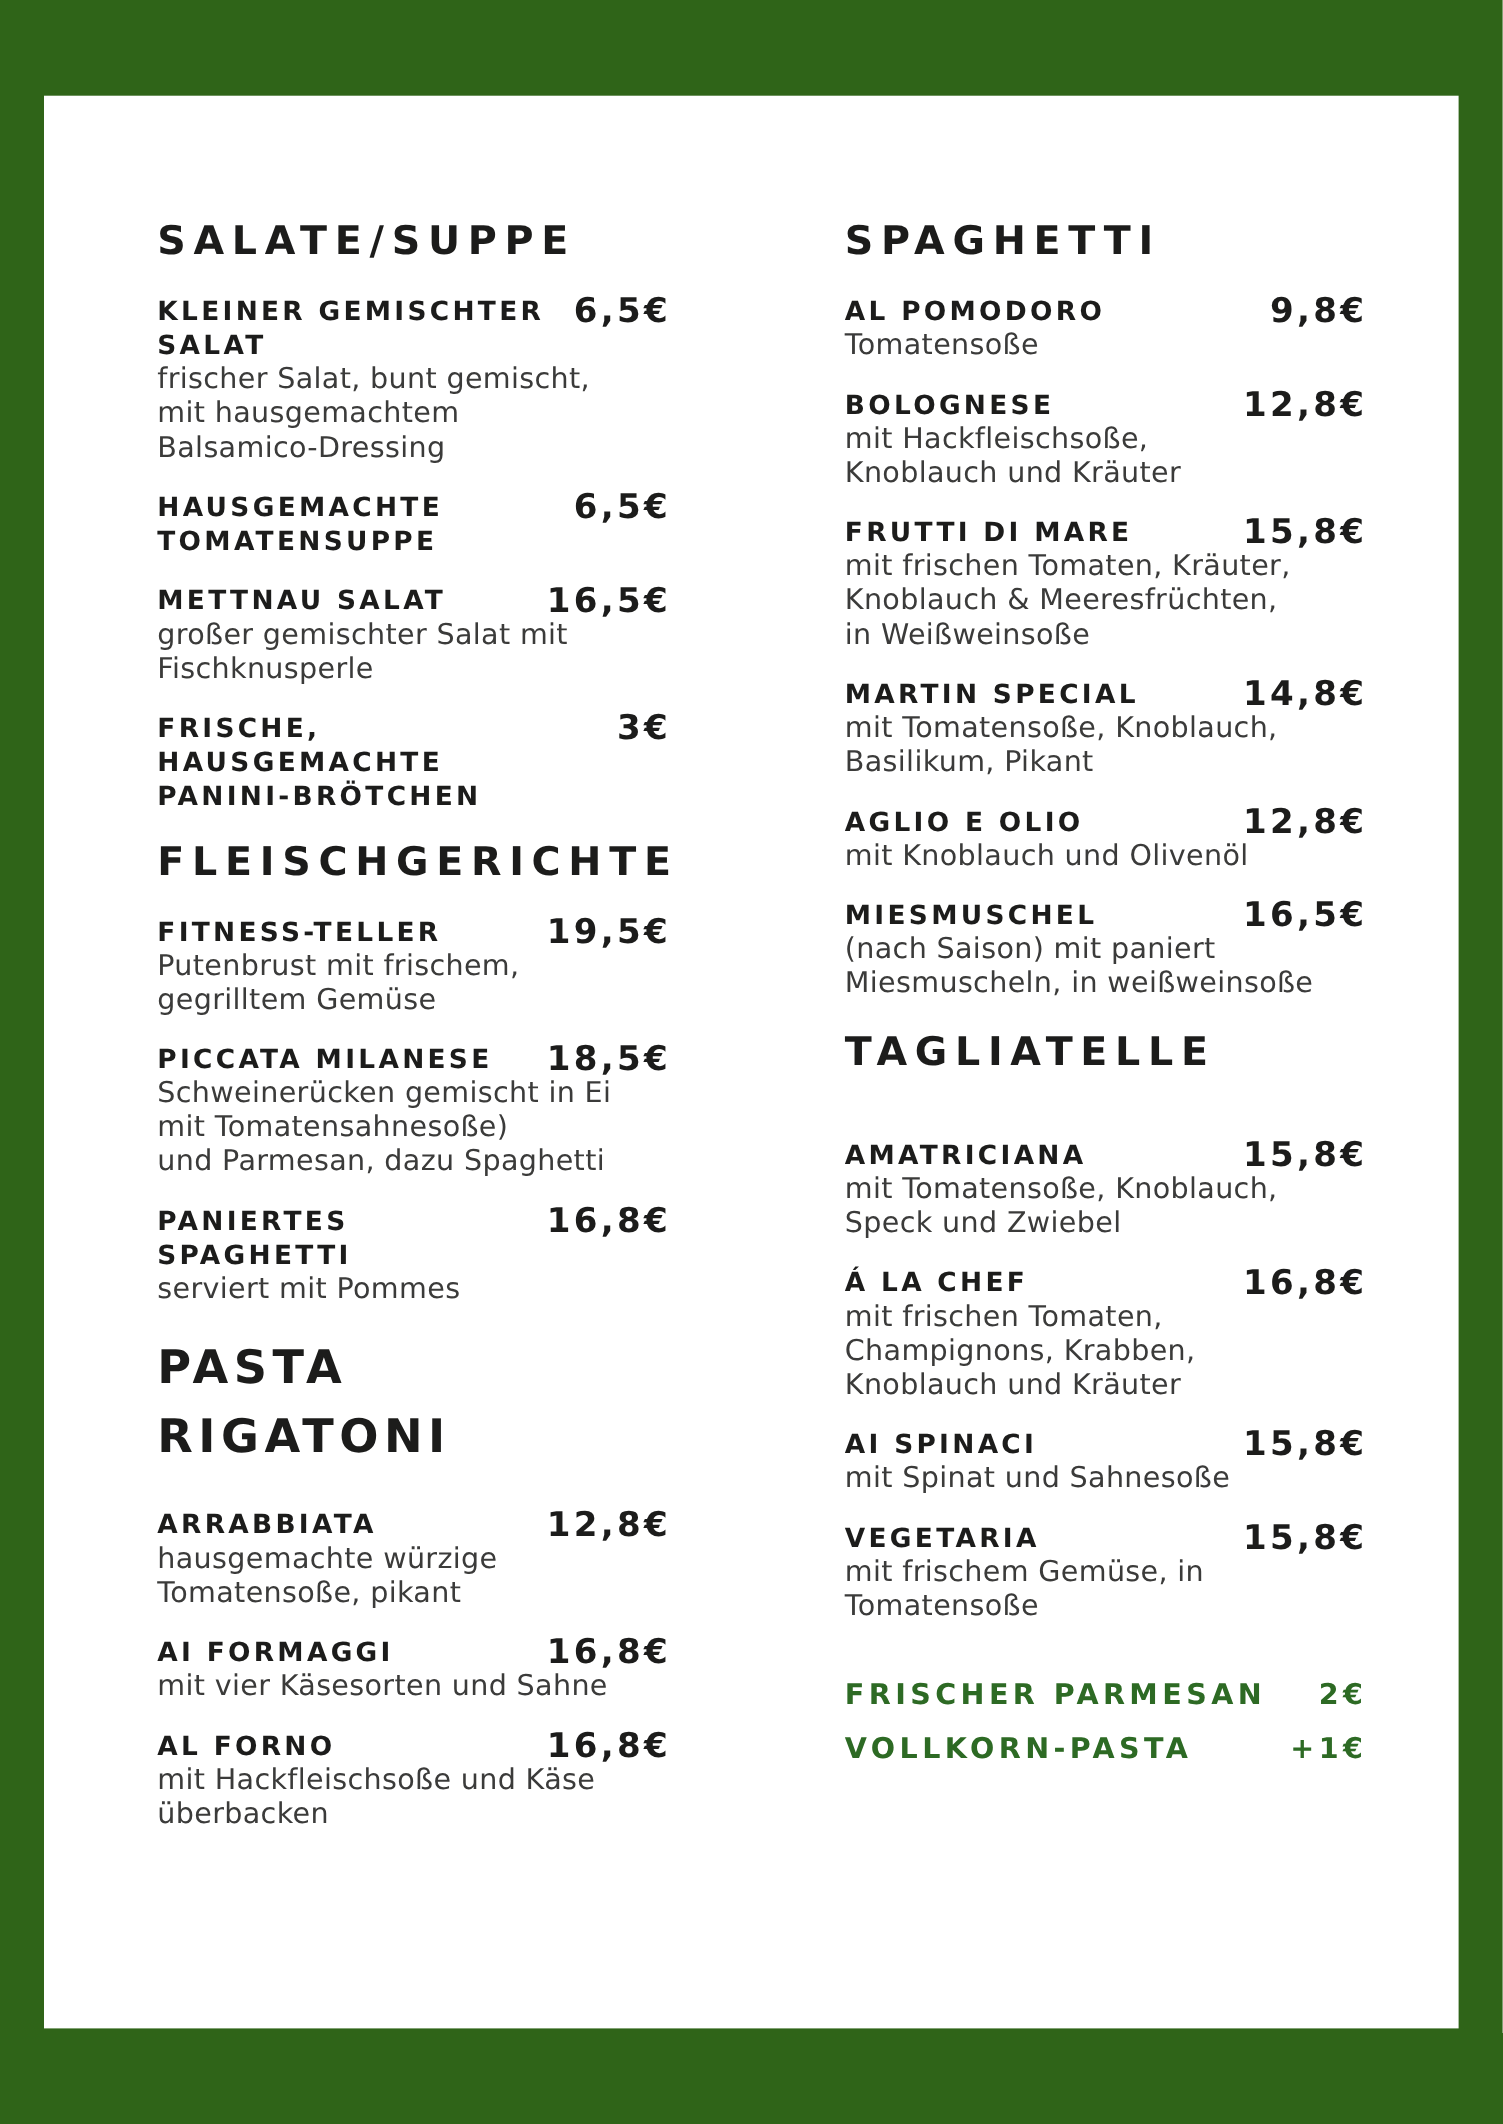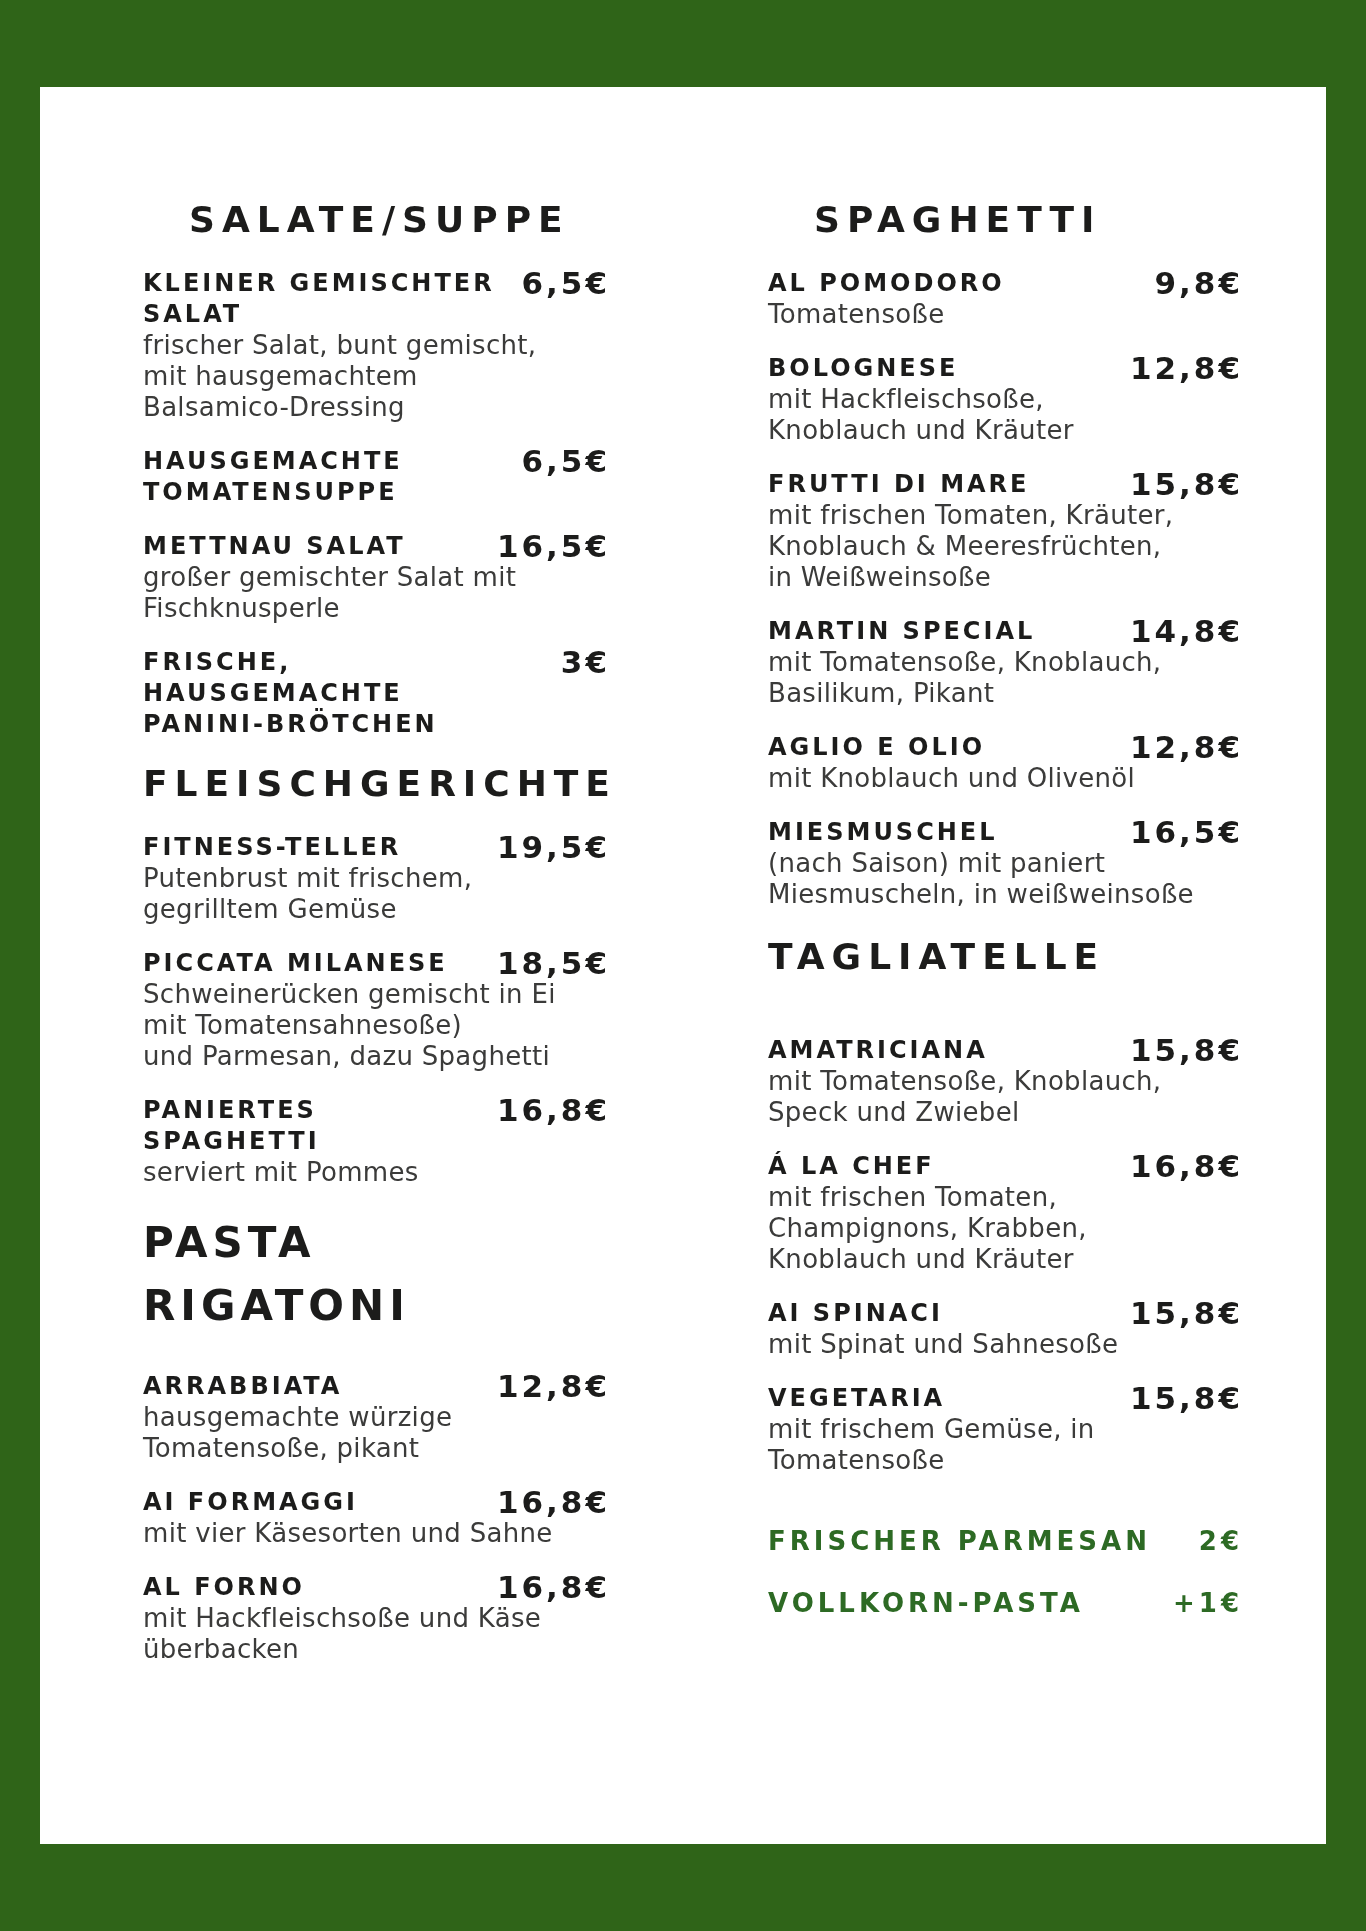--- a/index.html
+++ b/index.html
@@ -26,21 +26,21 @@
   .col-right { width: 475px; margin-left: 158px; }
 
   .section-title {
     margin: 14px 0 28px 0;
     font-size: 36px;
     font-weight: 700;
     line-height: 41px;
     letter-spacing: 7px;
     color: var(--title-color, #1c1c1b);
   }
-  .col > .section-title:first-child { margin-top: 0; margin-left: 46px; }
+  .col > .section-title:first-child { margin-top: 0; }
   .section-title .section-line { white-space: nowrap; }
 
   .section-title.large {
     font-size: 42px;
     line-height: 63px;
     letter-spacing: 5px;
     margin: 8px 0 34px 0;
   }
   .section-title.wide-gap { margin: 26px 0 58px 0; }
 
@@ -73,21 +73,21 @@
     line-height: 31px;
     letter-spacing: 0.3px;
     color: var(--desc-color, #3b3b3a);
   }
   .item-desc .desc-line { white-space: nowrap; }
 
   .extra-row {
     display: flex;
     justify-content: space-between;
     align-items: flex-start;
-    margin-top: 31px;
+    margin-top: 18px;
     font-size: 26px;
     font-weight: 700;
     line-height: 31px;
     letter-spacing: 4px;
     color: var(--accent-green, #2d6a24);
   }
   .menu-item + .extra-row { margin-top: 50px; gap: 12px; }
   .extra-label, .extra-price { white-space: nowrap; }
 </style>
 </head>

